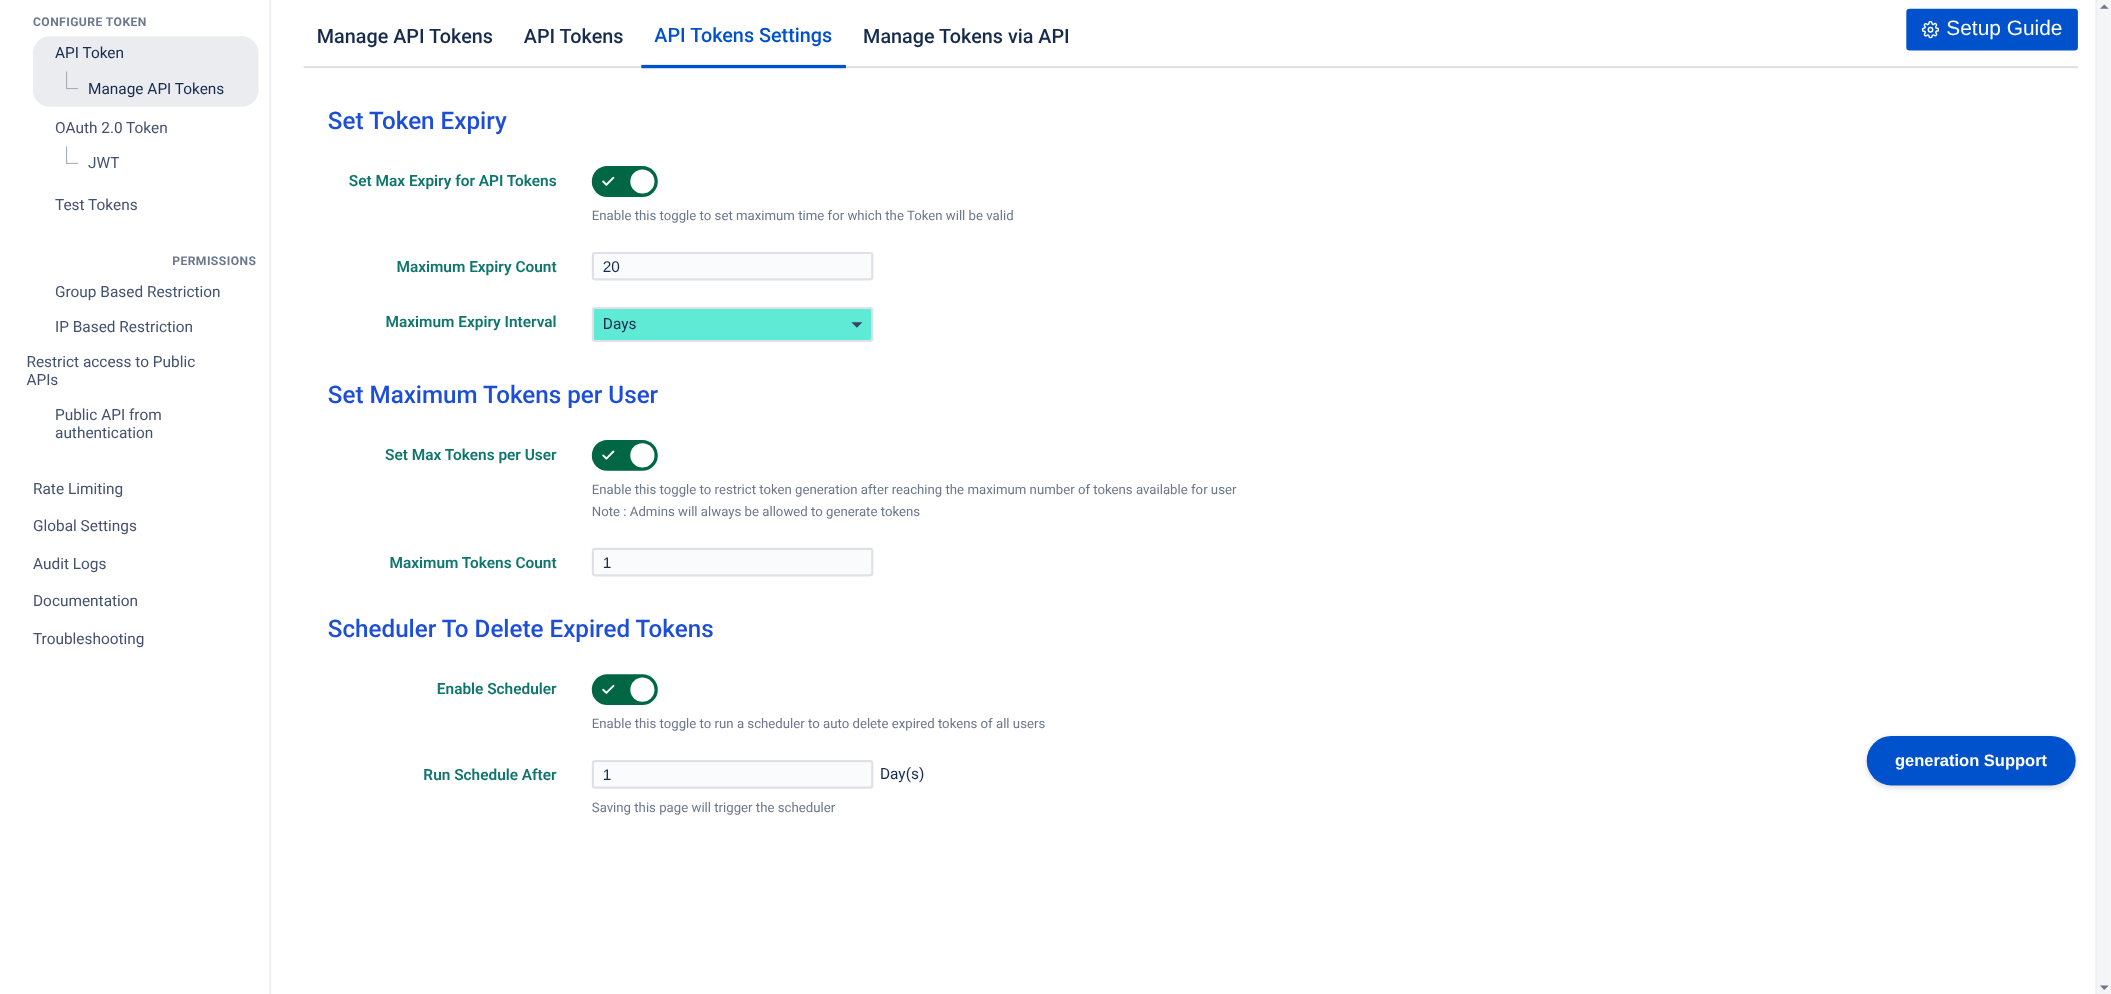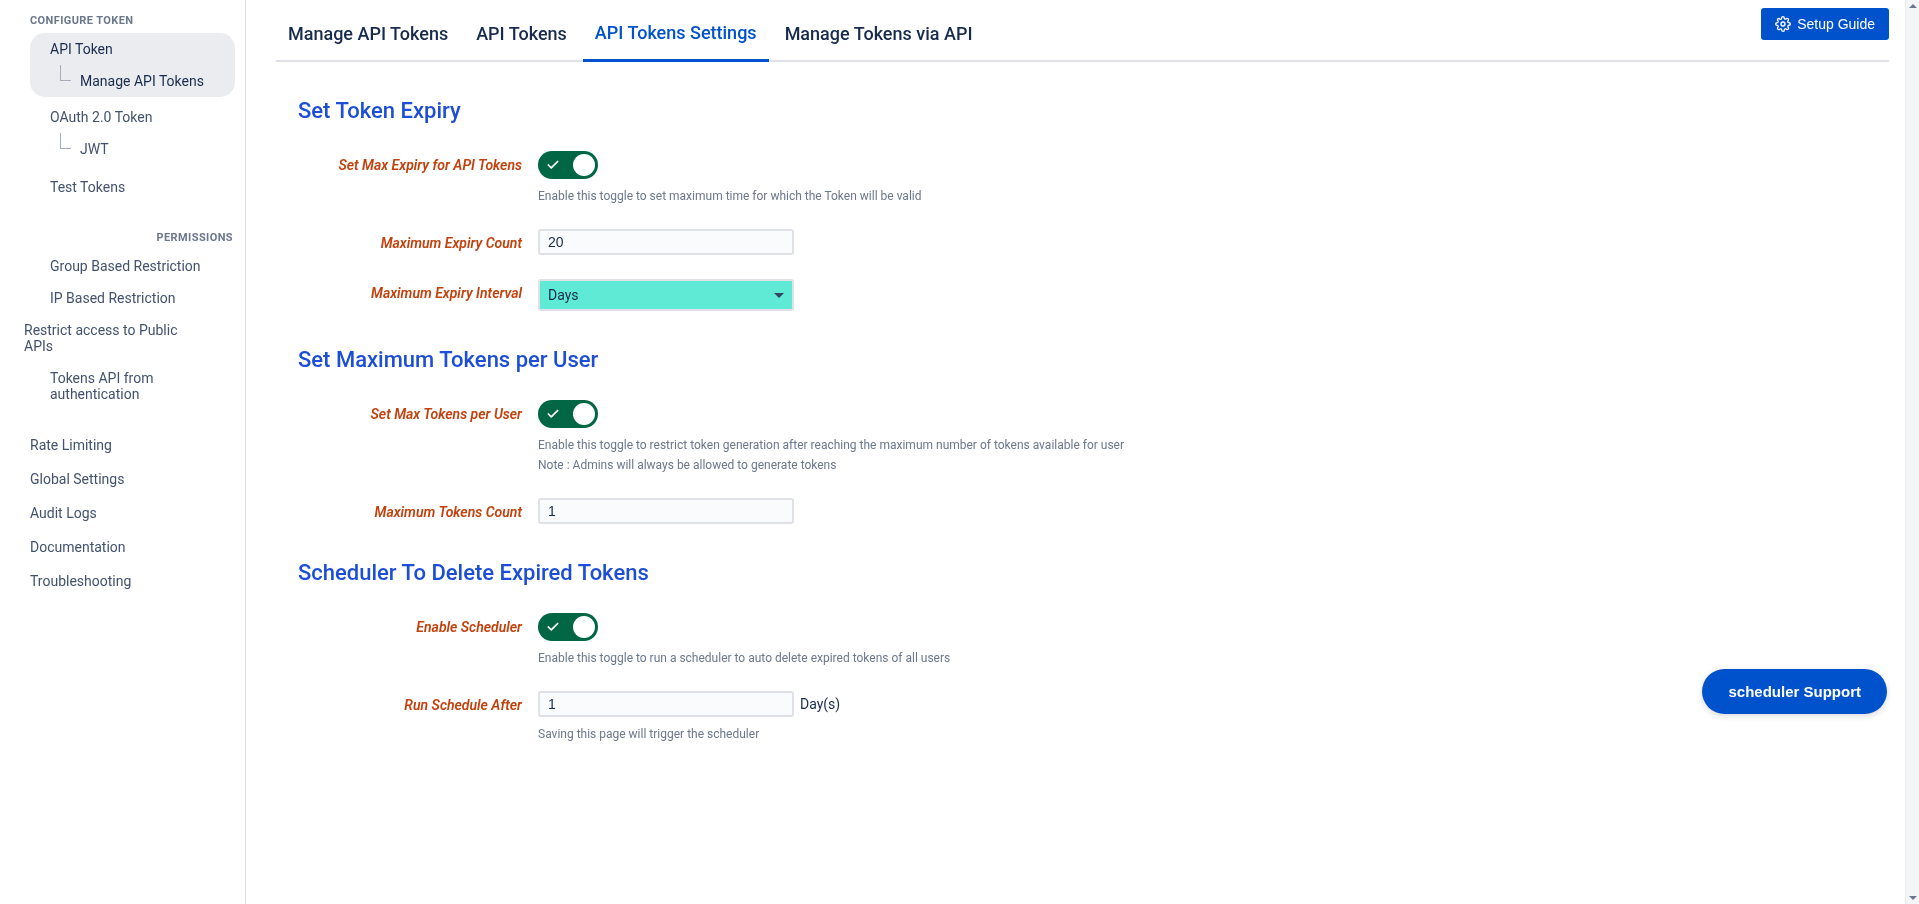--- a/index.html
+++ b/index.html
@@ -16,28 +16,28 @@
 .sub-item { padding: 8px 12px 8px 50px; color: #42526e; font-size: 14px; cursor: pointer; position: relative; }
 .sub-item-tree { padding: 8px 12px 8px 80px; color: #42526e; font-size: 14px; cursor: pointer; position: relative; }
 .sub-item-tree::before { content: ""; position: absolute; left: 60px; top: 0; bottom: 50%; width: 10px; border-left: 1px solid #a5adba; border-bottom: 1px solid #a5adba; }
 .side-link { padding: 9px 12px 9px 30px; color: #42526e; font-size: 14px; cursor: pointer; }
 
 
 .main { flex: 1; padding: 0 30px 30px 30px; overflow-y: auto; position: relative; }
 .tabs-row { display: flex; align-items: center; border-bottom: 2px solid #dfe1e6; margin-top: 12px; position: relative; }
 .tab { font-size: 18px; font-weight: 500; color: #172b4d; padding: 10px 12px 16px 12px; cursor: pointer; margin-right: 4px; }
 .tab.active { color: #0052cc; border-bottom: 3px solid #0052cc; margin-bottom: -2px; }
-.setup-btn { position: absolute; right: 0; top: -4px; background: #0052cc; color: #fff; border: none; border-radius: 3px; padding: 8px 14px; font-size: 14px; font-weight: 500; cursor: pointer; display: flex; align-items: center; gap: 6px; }
+.setup-btn { position: absolute; right: 0; top: -4px; background: #0052cc; color: #fff; border: none; border-radius: 3px; padding: 8px 14px; font-size: 19px; font-weight: 500; cursor: pointer; display: flex; align-items: center; gap: 6px; }
 .gear { width: 16px; height: 16px; }
 
 .section { margin-top: 36px; padding-left: 22px; }
 .section h2 { font-size: 22px; font-weight: 500; color: #1d4ed8; margin-bottom: 28px; }
 
 .field-row { display: flex; align-items: flex-start; margin-bottom: 24px; }
-.field-label { width: 240px; min-width: 240px; text-align: right; font-size: 14px; font-weight: 600; color: #c2410c; padding-right: 16px; padding-top: 6px; font-style: italic; }
+.field-label { width: 240px; min-width: 240px; text-align: right; font-size: 14px; font-weight: 600; color: #0f766e; padding-right: 32px; padding-top: 6px; }
 .field-control { flex: 0 0 auto; }
 .help-text { font-size: 12px; color: #6b778c; margin-top: 8px; line-height: 18px; }
 .inline-unit { font-size: 14px; color: #172b4d; margin-left: 6px; }
 
 .toggle { width: 60px; height: 28px; background: #006644; border-radius: 16px; position: relative; cursor: pointer; display: flex; align-items: center; }
 .toggle .check { position: absolute; left: 8px; top: 50%; transform: translateY(-50%); width: 14px; height: 14px; }
 .toggle .knob { position: absolute; right: 3px; top: 3px; width: 22px; height: 22px; background: #fff; border-radius: 50%; }
 
 input[type="text"] { width: 256px; height: 26px; border: 2px solid #dfe1e6; border-radius: 3px; padding: 0 8px; font-size: 14px; color: #172b4d; background: #fafbfc; }
 .select-wrap { width: 256px; height: 32px; border: 2px solid #dfe1e6; background: #5eead4; border-radius: 3px; display: flex; align-items: center; justify-content: space-between; padding: 0 8px; cursor: pointer; }
@@ -66,21 +66,21 @@
     </div>
 
     <div class="sub-item">OAuth 2.0 Token</div>
     <div class="sub-item-tree">JWT</div>
     <div class="sub-item" style="padding-left:50px;margin-top:6px;">Test Tokens</div>
 
     <div class="section-header" style="margin-top:22px;text-align:right;">PERMISSIONS</div>
     <div class="sub-item">Group Based Restriction</div>
     <div class="sub-item">IP Based Restriction</div>
     <div class="sub-item" style="padding-right:40px;padding-left:24px;">Restrict access to Public APIs</div>
-    <div class="sub-item" style="padding-right:40px;">Tokens API from authentication</div>
+    <div class="sub-item" style="padding-right:40px;">Public API from authentication</div>
 
     <div class="side-link" style="margin-top:18px;">Rate Limiting</div>
     <div class="side-link">Global Settings</div>
     <div class="side-link">Audit Logs</div>
     <div class="side-link">Documentation</div>
     <div class="side-link">Troubleshooting</div>
   </aside>
 
   <main class="main">
 
@@ -184,15 +184,15 @@
       </div>
     </div>
 
   </main>
 
   <div class="scroll-hint">
     <div class="scroll-arrow-up"></div>
     <div class="scroll-arrow-down"></div>
   </div>
 
-  <button class="support-btn">scheduler Support</button>
+  <button class="support-btn">generation Support</button>
 
 </div>
 
 </body></html>

